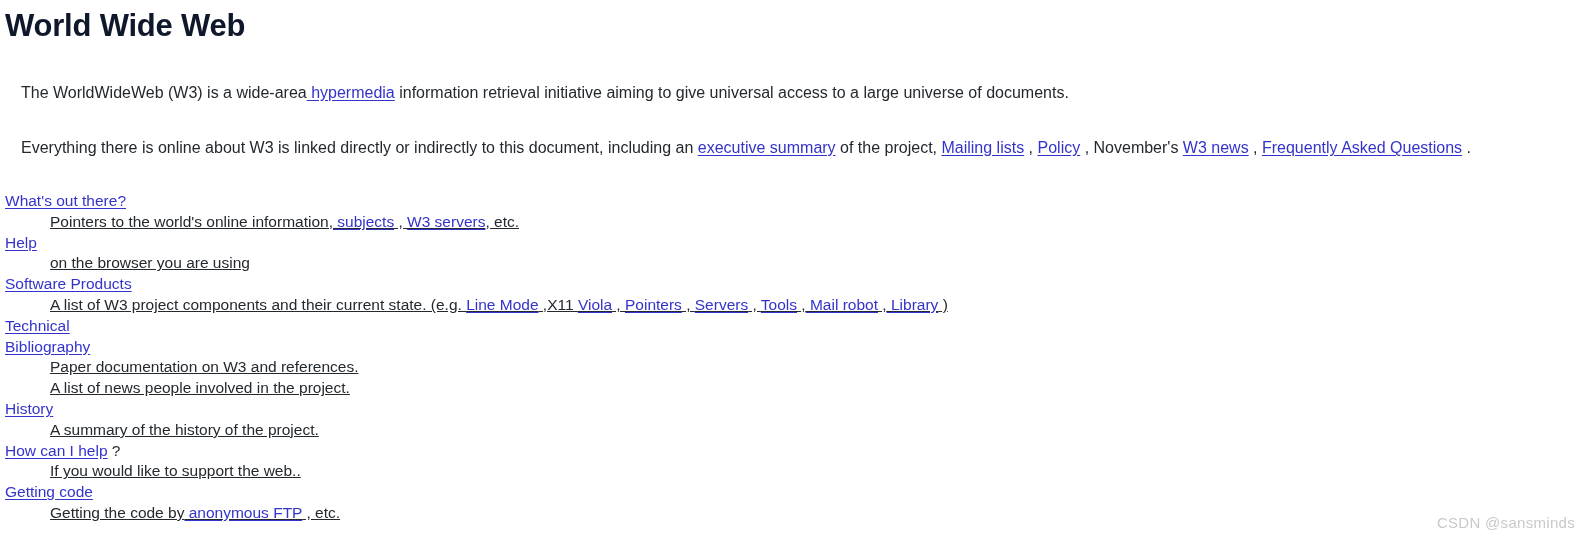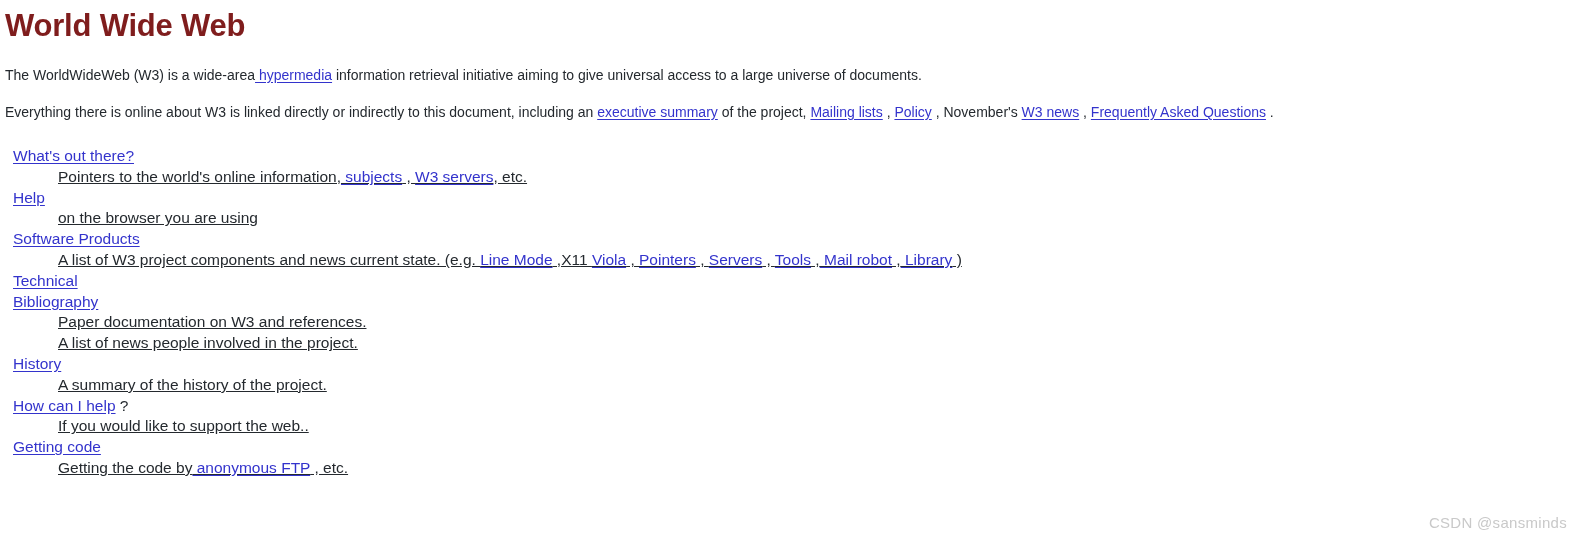--- a/index.html
+++ b/index.html
@@ -24,64 +24,64 @@
     top: 0px;
     right: 0;
     bottom: 0;
   }
 
   h1.page-title {
     font-size: 31px;
     font-weight: bold;
     line-height: 1.1;
     letter-spacing: -0.2px;
-    color: #7f1d1d;
+    color: #0f172a;
     margin: 0;
     padding: 9px 0 0 0;
   }
 
   p.para {
-    font-size: 14px;
+    font-size: 16px;
     line-height: 1.25;
-    margin: 0;
+    margin: 16px;
     color: #24292e;
     white-space: nowrap;
   }
   p.para-1 { padding-top: 24px; }
   p.para-2 { padding-top: 19px; }
 
   a.lnk {
     color: #3333cc;
     text-decoration: underline;
     text-underline-offset: 1.5px;
     cursor: pointer;
   }
 
   dl.deflist {
-    margin: 8px;
+    margin: 0;
     padding-top: 17px;
     font-size: 15.5px;
     line-height: 20.8px;
   }
   dl.deflist dt {
     margin: 0;
     padding: 0;
     white-space: nowrap;
   }
   dl.deflist dd {
     margin: 0 0 0 45px;
     padding: 0;
     white-space: nowrap;
     color: #24292e;
     text-decoration: underline;
   }
 
   .watermark {
     position: absolute;
-    right: 24px;
+    right: 16px;
     bottom: 7px;
     font-size: 15px;
     color: #c9c9c9;
     font-family: "Liberation Sans", sans-serif;
     letter-spacing: 0.3px;
     user-select: none;
   }
 </style>
 </head>
 <body>
@@ -94,21 +94,21 @@
     <p class="para para-1"><span>The WorldWideWeb (W3) is a wide-area</span><a class="lnk"> hypermedia</a><span> information retrieval initiative aiming to give universal access to a large universe of documents.</span></p>
     <p class="para para-2"><span>Everything there is online about W3 is linked directly or indirectly to this document, including an </span><a class="lnk">executive summary</a><span> of the project, </span><a class="lnk">Mailing lists</a><span> , </span><a class="lnk">Policy</a><span> , November's </span><a class="lnk">W3 news</a><span> , </span><a class="lnk">Frequently Asked Questions</a><span> .</span></p>
   </div>
 
   <dl class="deflist">
       <dt><a class="lnk">What's out there?</a></dt>
       <dd><span>Pointers to the world's online information,</span><a class="lnk"> subjects</a><span> , </span><a class="lnk">W3 servers</a><span>, etc.</span></dd>
       <dt><a class="lnk">Help</a></dt>
       <dd><span>on the browser you are using</span></dd>
       <dt><a class="lnk">Software Products</a></dt>
-      <dd><span>A list of W3 project components and news current state. (e.g. </span><a class="lnk">Line Mode</a><span> ,X11 </span><a class="lnk">Viola</a><span> , </span><a class="lnk">Pointers</a><span> , </span><a class="lnk">Servers</a><span> , </span><a class="lnk">Tools</a><span> ,</span><a class="lnk"> Mail robot</a><span> ,</span><a class="lnk"> Library</a><span> )</span></dd>
+      <dd><span>A list of W3 project components and their current state. (e.g. </span><a class="lnk">Line Mode</a><span> ,X11 </span><a class="lnk">Viola</a><span> , </span><a class="lnk">Pointers</a><span> , </span><a class="lnk">Servers</a><span> , </span><a class="lnk">Tools</a><span> ,</span><a class="lnk"> Mail robot</a><span> ,</span><a class="lnk"> Library</a><span> )</span></dd>
       <dt><a class="lnk">Technical</a></dt>
       <dt><a class="lnk">Bibliography</a></dt>
       <dd><span>Paper documentation on W3 and references.</span></dd>
       <dd><span>A list of news people involved in the project.</span></dd>
       <dt><a class="lnk">History</a></dt>
       <dd><span>A summary of the history of the project.</span></dd>
       <dt><a class="lnk">How can I help</a><span> ?</span></dt>
       <dd><span>If you would like to support the web..</span></dd>
       <dt><a class="lnk">Getting code</a></dt>
       <dd><span>Getting the code by</span><a class="lnk"> anonymous FTP</a><span> , etc.</span></dd>

